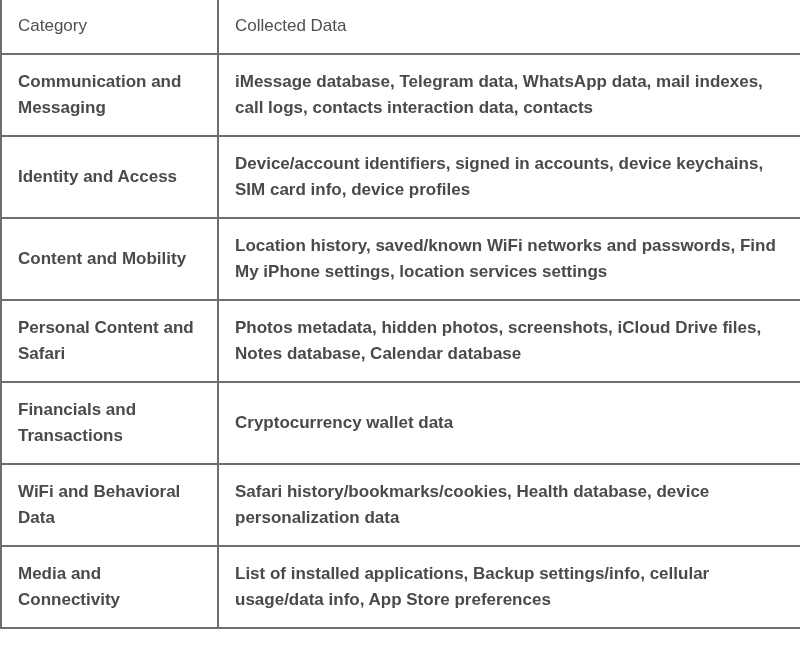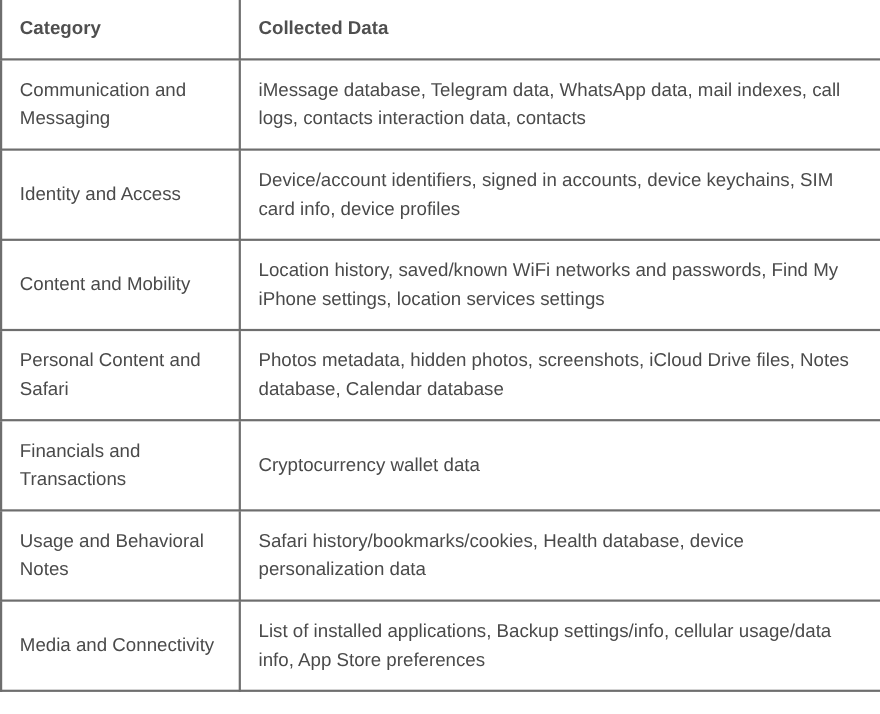--- a/index.html
+++ b/index.html
@@ -1,20 +1,20 @@
 <!DOCTYPE html>
 <html><head>
 <meta charset="utf-8">
 <style>
   html, body { margin:0; padding:0; background:#ffffff; }
   body { width:800px; height:649px; overflow:hidden; font-family:"Liberation Sans", sans-serif; color:#4a4a4a; }
   table { border-collapse:collapse; width:802px; table-layout:fixed; position:absolute; left:0; top:-1px; }
   td, th { border:2px solid #6e6e6e; vertical-align:middle; text-align:left; padding:0 16px; font-size:17px; line-height:26px; }
-  th { font-weight:bold; color:#4f4f4f; height:54px; }
-  td { height:80px; font-weight:normal; }
+  th { font-weight:normal; color:#4f4f4f; height:54px; }
+  td { height:80px; font-weight:bold; }
   col.c1 { width:217px; }
   tr > *:first-child { border-left:2px solid #6e6e6e; }
   tr > *:last-child { border-right:none; }
   thead th { border-top:none; }
 </style>
 </head>
 <body>
 
 <table>
   <colgroup>
@@ -42,21 +42,21 @@
     </tr>
     <tr>
       <td>Personal Content and Safari</td>
       <td>Photos metadata, hidden photos, screenshots, iCloud Drive files, Notes database, Calendar database</td>
     </tr>
     <tr>
       <td>Financials and Transactions</td>
       <td>Cryptocurrency wallet data</td>
     </tr>
     <tr>
-      <td>Usage and Behavioral Notes</td>
+      <td>WiFi and Behavioral Data</td>
       <td>Safari history/bookmarks/cookies, Health database, device personalization data</td>
     </tr>
     <tr>
       <td>Media and Connectivity</td>
       <td>List of installed applications, Backup settings/info, cellular usage/data info, App Store preferences</td>
     </tr>
   </tbody>
 </table>
 
 </body></html>

